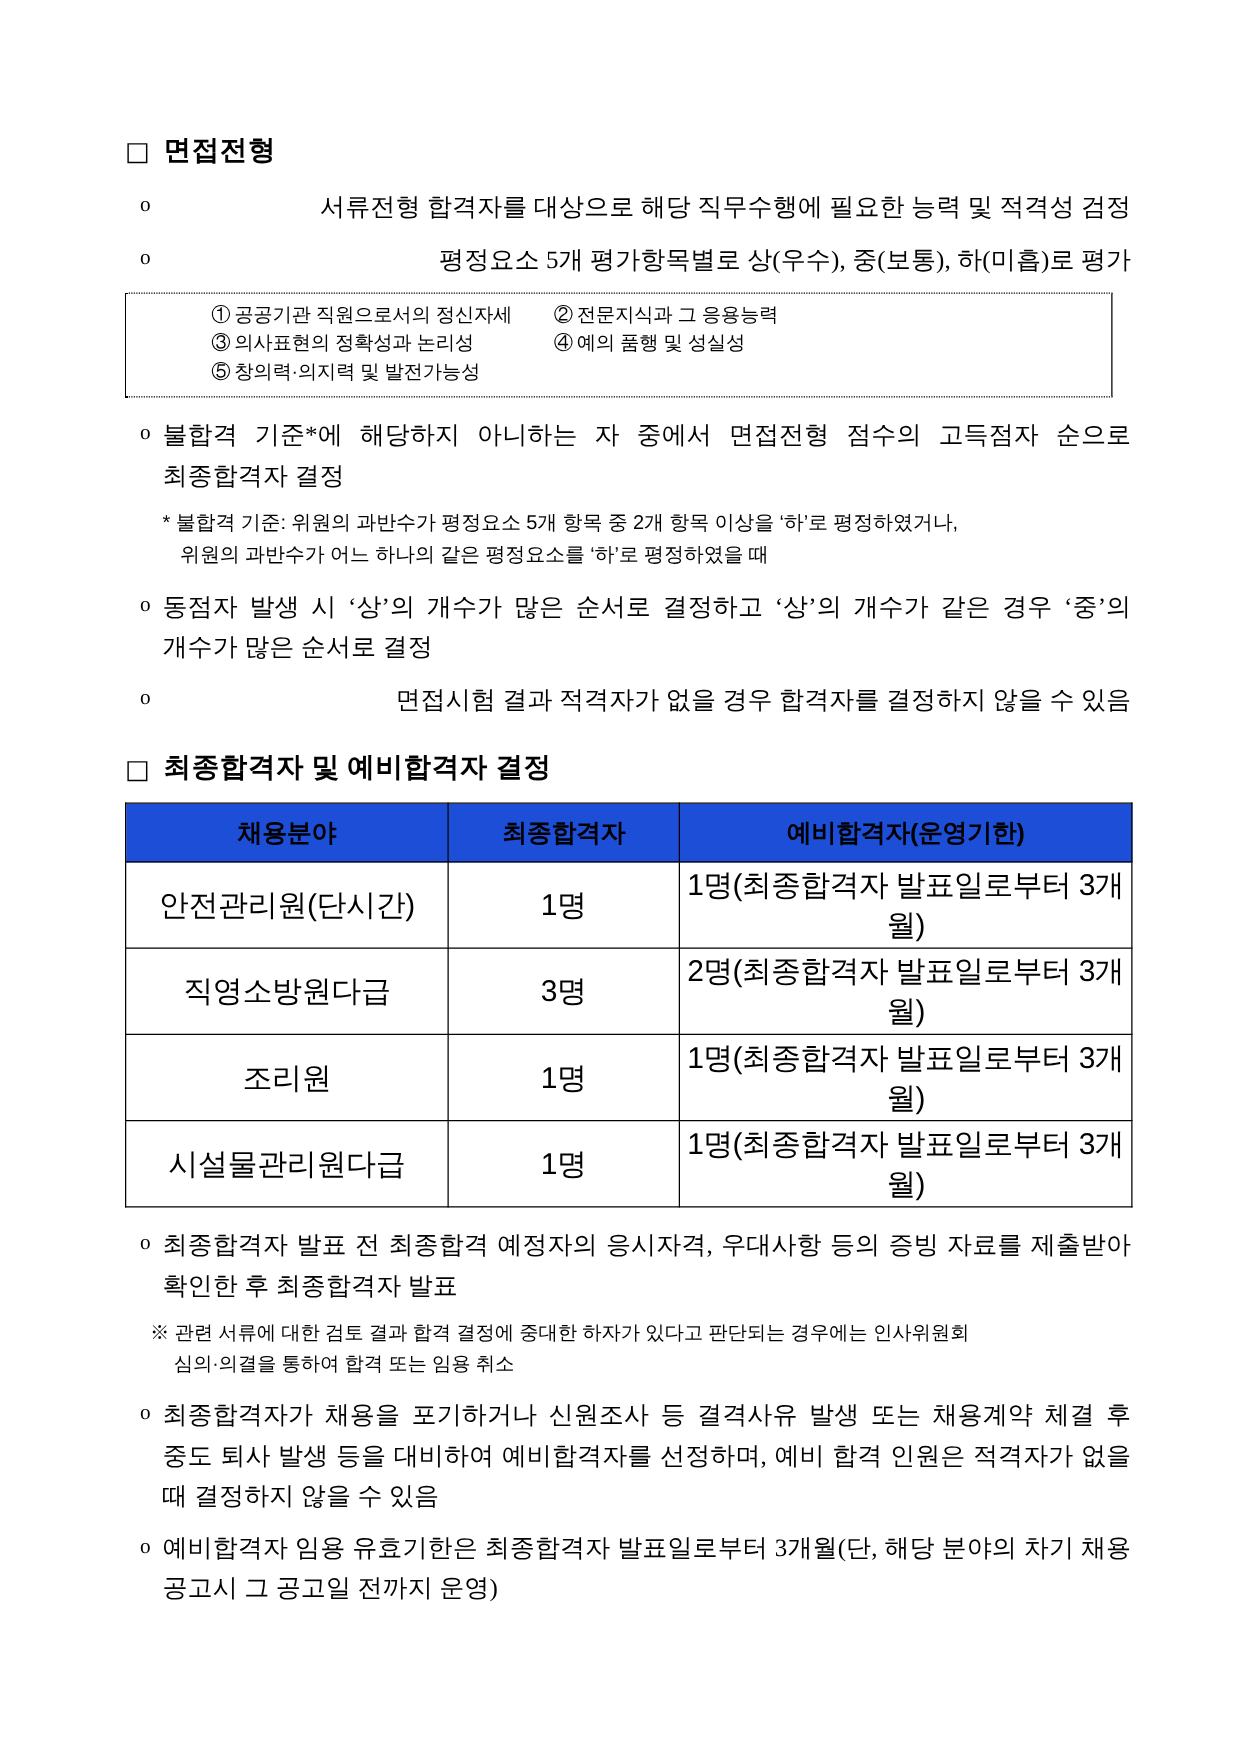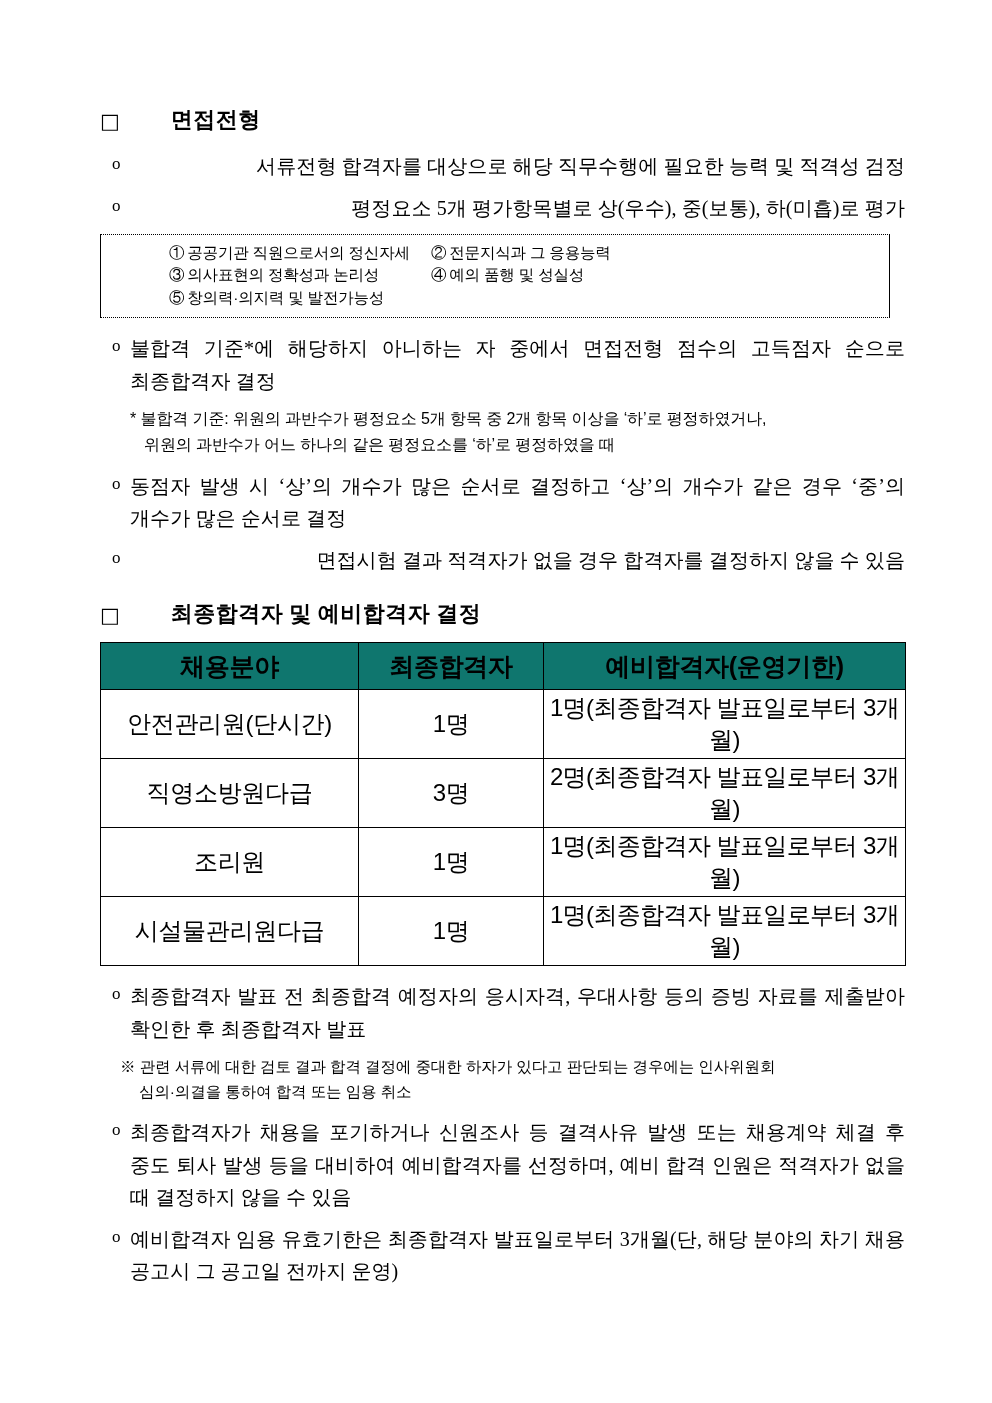--- a/index.html
+++ b/index.html
@@ -45,21 +45,20 @@
     font-family: "DejaVu Sans", sans-serif;
     font-weight: 400;
     position: relative;
     top: 3px;
   }
   .section-heading .sq-title {
     font-size: 22px;
     font-weight: bold;
     letter-spacing: 0.5px;
     line-height: 1.1;
-    margin-left: 40px;
   }
   .section-heading.second {
     margin-top: 26px;
     margin-bottom: 16px;
   }
 
   
   .bullet {
     display: flex;
     align-items: flex-start;
@@ -95,20 +94,21 @@
     border-bottom: 1px dotted #000;
     border-left: 1px solid #000;
     border-right: 1px solid #000;
     padding: 7px 0 8px 0;
     box-sizing: border-box;
     width: 790px;
   }
   .criteria-row {
     display: flex;
     line-height: 1.45;
+    gap: 12px;
   }
   .criteria-cell {
     font-size: 15.5px;
     font-family: "Liberation Sans", sans-serif;
     white-space: nowrap;
     letter-spacing: -0.2px;
   }
   .criteria-cell.col1 { width: 330px; padding-left: 68px; box-sizing: border-box; }
   .criteria-cell.col2 { width: 380px; }
   .criteria-cell .num { margin-right: 3px; }
@@ -149,22 +149,22 @@
   }
   table.result-table th,
   table.result-table td {
     border: 1px solid #000000;
     text-align: center;
     vertical-align: middle;
     font-family: "Liberation Sans", sans-serif;
     letter-spacing: -0.3px;
   }
   table.result-table th {
-    background: #0f766e;
-    font-size: 25px;
+    background: #1d4ed8;
+    font-size: 20px;
     font-weight: bold;
     height: 42px;
     padding: 2px 2px;
   }
   table.result-table td {
     font-size: 24px;
     font-weight: normal;
     height: 42px;
     padding: 2px 2px;
   }

